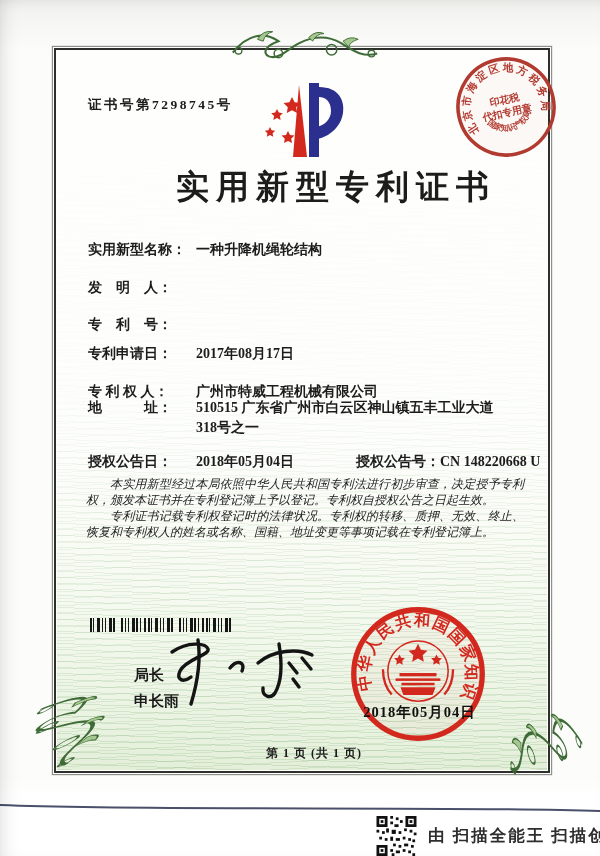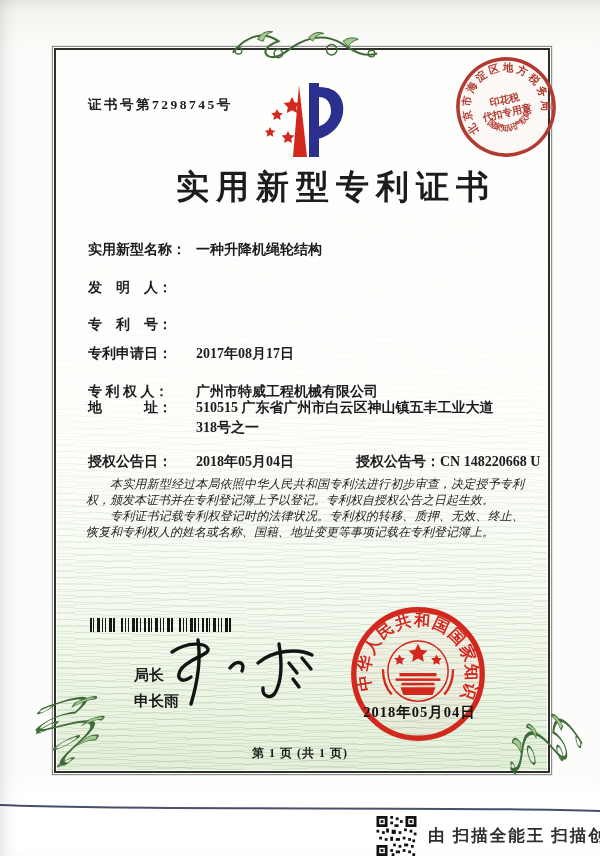--- a/index.html
+++ b/index.html
@@ -51,21 +51,21 @@
   
   .director{position:absolute;left:90px;top:662px;font-family:"Liberation Sans","DejaVu Sans",sans-serif;
     font-size:15px;font-weight:700;line-height:1.75;margin-left:44px;}
   .signature{position:absolute;left:146px;top:636px;width:178px;height:74px;}
   
   .seal-main{position:absolute;left:345px;top:601px;width:146px;height:146px;}
   .issue-date{position:absolute;left:352px;top:703px;width:135px;text-align:center;
     font-size:14.5px;font-weight:700;letter-spacing:1px;color:#111;}
   .tax-stamp{position:absolute;left:451px;top:52px;width:110px;height:110px;transform:rotate(-12deg);}
   
-  .page-footer{position:absolute;left:54px;top:745px;width:492px;text-align:center;font-size:12px;font-weight:700;letter-spacing:1px;}
+  .page-footer{position:absolute;left:54px;top:745px;width:492px;text-align:center;font-size:12px;font-weight:700;letter-spacing:1px;padding-left:14px;}
   .flourish{position:absolute;pointer-events:none;}
   .fl-top{left:226px;top:26px;width:158px;height:38px;}
   .fl-bl{left:40px;top:678px;width:64px;height:98px;}
   .fl-br{left:502px;top:710px;width:80px;height:66px;}
   
   .paper-edge{position:absolute;left:0;top:795px;width:600px;height:24px;}
   .scanner-bar{position:absolute;left:376px;top:816px;width:224px;height:40px;display:flex;align-items:center;}
   .qr{width:41px;height:40px;flex:0 0 auto;}
   .scan-text{margin-left:11px;font-size:16.5px;font-weight:700;letter-spacing:2px;color:#2e2e2e;white-space:nowrap;}
 </style>

